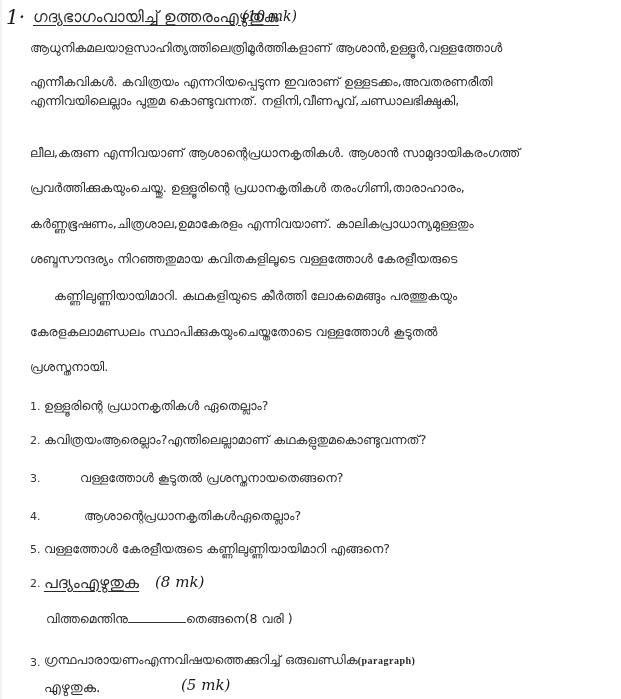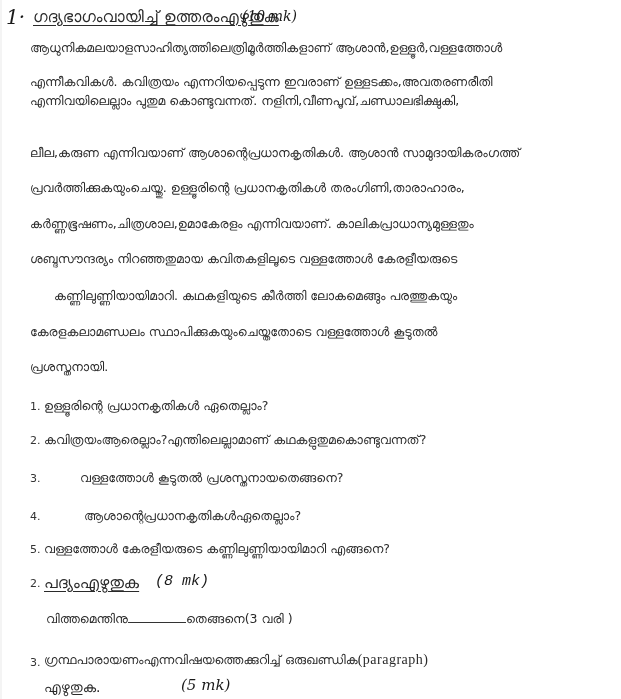--- a/index.html
+++ b/index.html
@@ -3,21 +3,21 @@
 <meta charset="utf-8">
 <style>
   html, body { margin: 0; padding: 0; background: #ffffff; }
   body { width: 621px; height: 699px; position: relative; overflow: hidden;
          font-family: "DejaVu Sans", sans-serif; color: #222; }
   .line { position: absolute; white-space: nowrap; font-size: 12.5px; line-height: 16px; color: #2a2a2a; }
   .hand { font-family: "DejaVu Serif", serif; font-style: italic; color: #1a1a1a; }
   .qnum { position: absolute; font-size: 11px; color: #333; }
   .underline { text-decoration: underline; text-underline-offset: 3px; }
   .blank { display: inline-block; width: 58px; border-bottom: 1px solid #333; height: 10px; vertical-align: baseline; }
-  .en { font-family: "Liberation Serif", serif; font-weight: normal; font-size: 14px; letter-spacing: 0.5px; }
+  .en { font-family: "Liberation Serif", serif; font-weight: bold; font-size: 10px; letter-spacing: 0.5px; }
   .edge { position: absolute; left: 0; top: 0; width: 2px; height: 699px; background: #f4f4f4; }
 </style>
 </head>
 <body>
 
 <div class="edge"></div>
 
 <div class="line hand" style="left:6px; top:6px; font-size:20px; line-height:22px;">1·</div>
 <div class="line underline" style="left:33px; top:9px; font-size:16px;">ഗദ്യഭാഗംവായിച്ച് ഉത്തരംഎഴുതുക</div>
 <div class="line hand" style="left:222px; top:6px; font-size:14px; line-height:20px;margin-left:20px;">(10 mk)</div>
@@ -54,23 +54,23 @@
   </div>
   <div>
     <span class="qnum" style="left:30px; top:543px;">5.</span>
     <span class="line" style="left:44px; top:541px;">വള്ളത്തോൾ കേരളീയരുടെ കണ്ണിലുണ്ണിയായിമാറി എങ്ങനെ?</span>
   </div>
 </div>
 
 <div>
   <span class="qnum" style="left:30px; top:577px;">2.</span>
   <span class="line underline" style="left:44px; top:575px; font-size:16px;">പദ്യംഎഴുതുക</span>
-  <span class="line hand" style="left:155px; top:572px; font-size:15px; line-height:20px;font-family:Liberation Mono, monospace;">(8 mk)</span>
+  <span class="line hand" style="left:155px; top:572px; font-size:15px; line-height:20px;">(8 mk)</span>
   <div class="line" style="left:46px; top:611px;">
-    <span>വിത്തമെന്തിനു</span><span class="blank"></span><span>തെങ്ങനെ(3 വരി )</span>
+    <span>വിത്തമെന്തിനു</span><span class="blank"></span><span>തെങ്ങനെ(8 വരി )</span>
   </div>
 </div>
 
 <div>
   <span class="qnum" style="left:30px; top:656px;">3.</span>
   <div class="line" style="left:44px; top:652px;">
     <span>ഗ്രന്ഥപാരായണംഎന്നവിഷയത്തെക്കുറിച്ച് ഒരുഖണ്ഡിക</span><span class="en">(paragraph)</span>
   </div>
   <span class="line" style="left:44px; top:679px; font-size:14px;">എഴുതുക.</span>
   <span class="line hand" style="left:155px; top:675px; font-size:15px; line-height:20px;margin-left:26px;">(5 mk)</span>

